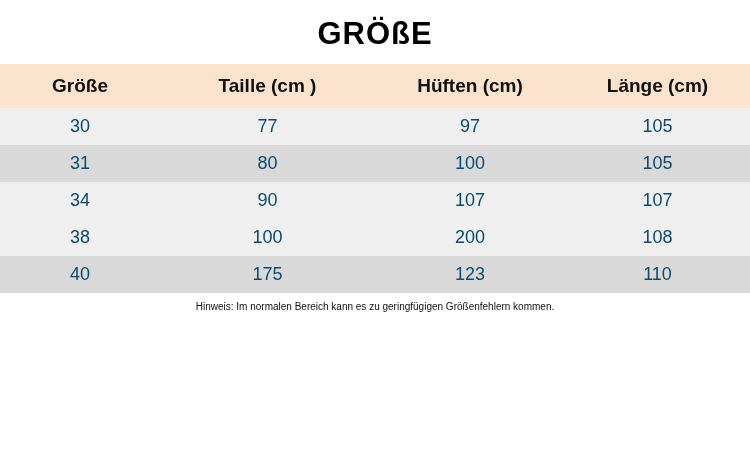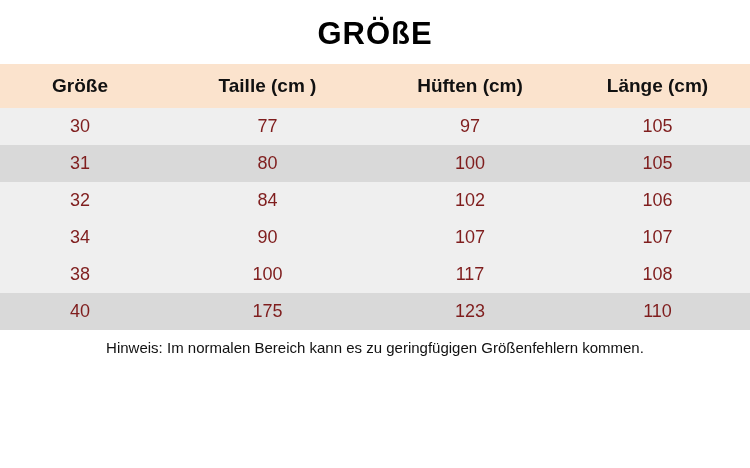--- a/index.html
+++ b/index.html
@@ -49,28 +49,28 @@
     text-align: center;
     padding: 0;
     border: none;
   }
   table.size-table tbody td {
     height: 37px;
     font-size: 18px;
     text-align: center;
     padding: 0;
     border: none;
-    color: #7f1d1d;
+    color: #0c4a6e;
   }
   tbody tr.odd td  { background: #efefef; }
   tbody tr.even td { background: #d9d9d9; }
 
   .note {
     text-align: center;
-    font-size: 15px;
+    font-size: 10px;
     line-height: 1.45;
     color: #111111;
     padding-top: 7px;
   }
   .note div { white-space: nowrap; }
 </style>
 </head>
 <body>
 
 <div class="page">
@@ -99,35 +99,29 @@
         <td>97</td>
         <td>105</td>
       </tr>
       <tr class="even">
         <td>31</td>
         <td>80</td>
         <td>100</td>
         <td>105</td>
       </tr>
       <tr class="odd">
-        <td>32</td>
-        <td>84</td>
-        <td>102</td>
-        <td>106</td>
-      </tr>
-      <tr class="odd">
         <td>34</td>
         <td>90</td>
         <td>107</td>
         <td>107</td>
       </tr>
       <tr class="odd">
         <td>38</td>
         <td>100</td>
-        <td>117</td>
+        <td>200</td>
         <td>108</td>
       </tr>
       <tr class="even">
         <td>40</td>
         <td>175</td>
         <td>123</td>
         <td>110</td>
       </tr>
     </tbody>
   </table>

